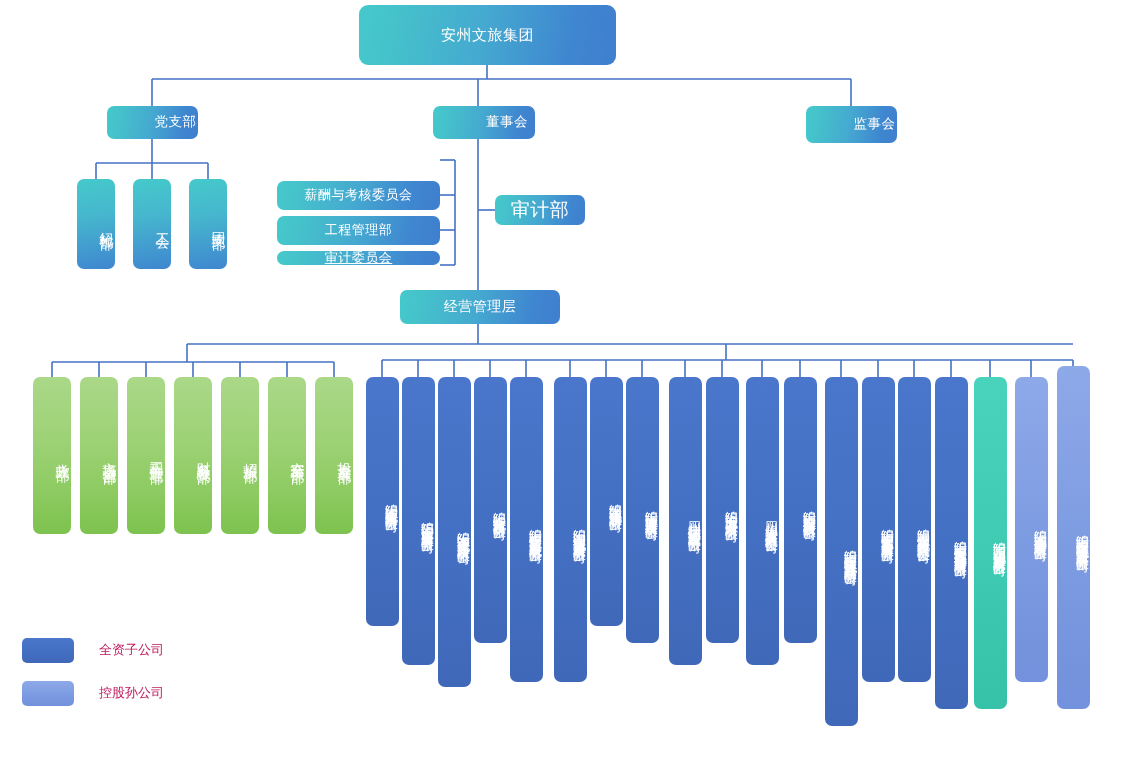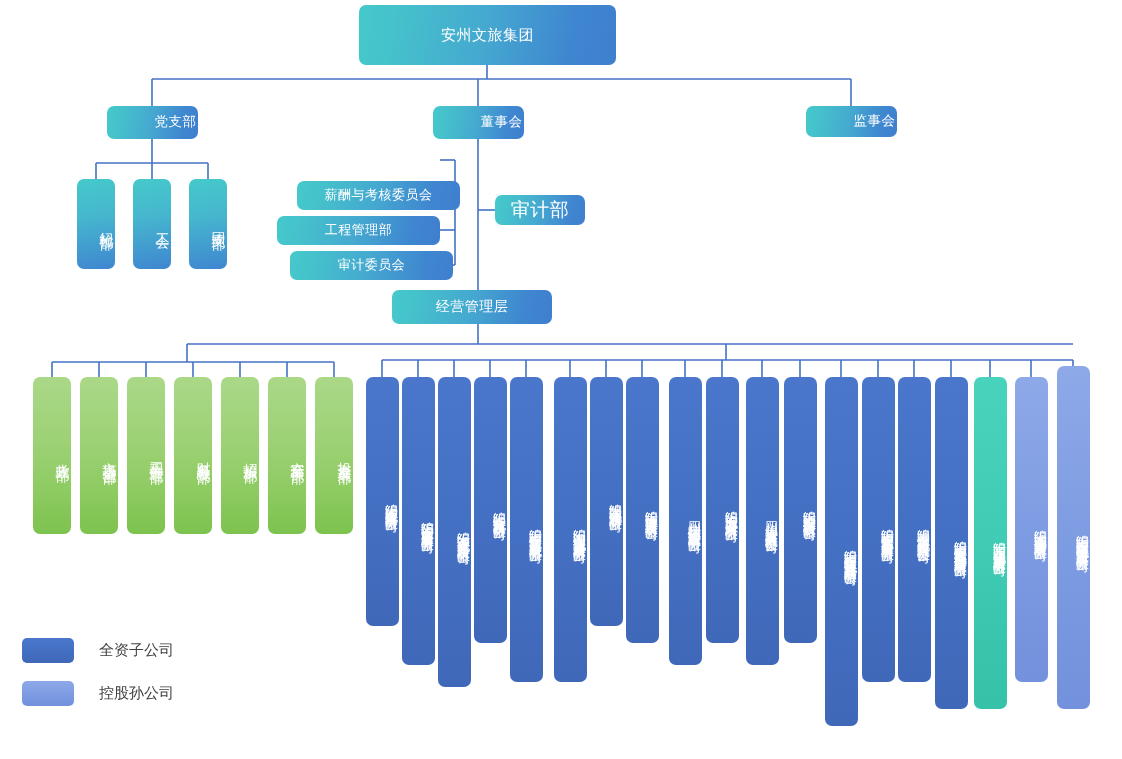--- a/index.html
+++ b/index.html
@@ -65,21 +65,21 @@
   }
 
   .node-vert {
     writing-mode: vertical-rl;
     text-orientation: upright;
     white-space: nowrap;
     padding: 8px 0;
     align-items: flex-start;
     justify-content: center;
   }
-  .n-title   { font-size: 15px; }
+  .n-title   { font-size: 15px; border-radius: 9px; }
   .n-lvl2    { font-size: 13.5px; padding-left: 46px; }
   .n-comm    { font-size: 13px; }
   .n-audit   { font-size: 19px; }
   .n-mgmt    { font-size: 14px; }
   .n-dept    { font-size: 14px; letter-spacing: 2px; }
   .n-sub     { font-size: 13px; letter-spacing: 1.5px; }
 
   
   #legend {
     position: absolute;
@@ -94,22 +94,22 @@
     margin-bottom: 15px;
   }
   .legend-swatch {
     width: 52px;
     height: 25px;
     border-radius: 5px;
     flex: 0 0 auto;
   }
   .legend-label {
     margin-left: 25px;
-    color: #404040;
-    font-size: 15px;
+    color: #be185d;
+    font-size: 13px;
     white-space: nowrap;
   }
 </style>
 </head>
 <body>
 
 <div id="chart-root">
 
   <svg class="connectors" viewBox="0 0 1122 759" xmlns="http://www.w3.org/2000/svg">
     <g stroke="#4472C4" stroke-width="1.6" fill="none">
@@ -175,52 +175,52 @@
     </g>
   </svg>
 
   <div class="node grad-h n-title" style="left:359px; top:5px; width:257px; height:60px;">
     <span>安州文旅集团</span>
   </div>
 
   <div class="node grad-h n-lvl2" style="left:107px; top:106px; width:91px; height:33px;">
     <span>党支部</span>
   </div>
-  <div class="node grad-h n-lvl2" style="left:433px; top:106px; width:91px; height:33px;align-items:center;">
+  <div class="node grad-h n-lvl2" style="left:433px; top:106px; width:102px; height:33px;align-items:center;">
     <span>董事会</span>
   </div>
-  <div class="node grad-h n-lvl2" style="left:806px; top:106px; width:91px; height:31px;">
+  <div class="node grad-h n-lvl2" style="left:806px; top:106px; width:91px; height:37px;">
     <span>监事会</span>
   </div>
 
   <div class="node grad-v node-vert n-dept" style="left:77px; top:179px; width:38px; height:90px;">
     <span>纪检部</span>
   </div>
   <div class="node grad-v node-vert n-dept" style="left:133px; top:179px; width:38px; height:90px;">
     <span>工会</span>
   </div>
   <div class="node grad-v node-vert n-dept" style="left:189px; top:179px; width:38px; height:90px;">
     <span>团支部</span>
   </div>
 
-  <div class="node grad-h n-comm" style="left:277px; top:181px; width:163px; height:29px;margin-left:20px;">
+  <div class="node grad-h n-comm" style="left:277px; top:181px; width:163px; height:29px;">
     <span>薪酬与考核委员会</span>
   </div>
   <div class="node grad-h n-comm" style="left:277px; top:216px; width:163px; height:29px;">
     <span>工程管理部</span>
   </div>
-  <div class="node grad-h n-comm" style="left:290px; top:251px; width:163px; height:29px;">
+  <div class="node grad-h n-comm" style="left:277px; top:251px; width:163px; height:14px;text-decoration:underline;">
     <span>审计委员会</span>
   </div>
 
   <div class="node grad-h n-audit" style="left:495px; top:195px; width:90px; height:30px;">
     <span>审计部</span>
   </div>
 
-  <div class="node grad-h n-mgmt" style="left:392px; top:290px; width:160px; height:34px;">
+  <div class="node grad-h n-mgmt" style="left:400px; top:290px; width:160px; height:34px;">
     <span>经营管理层</span>
   </div>
 
   <div class="node grad-green node-vert n-dept" style="left:33px; top:377px; width:38px; height:157px;">
     <span>党政部</span>
   </div>
   <div class="node grad-green node-vert n-dept" style="left:80px; top:377px; width:38px; height:157px;">
     <span>市场运营部</span>
   </div>
   <div class="node grad-green node-vert n-dept" style="left:127px; top:377px; width:38px; height:157px;">

